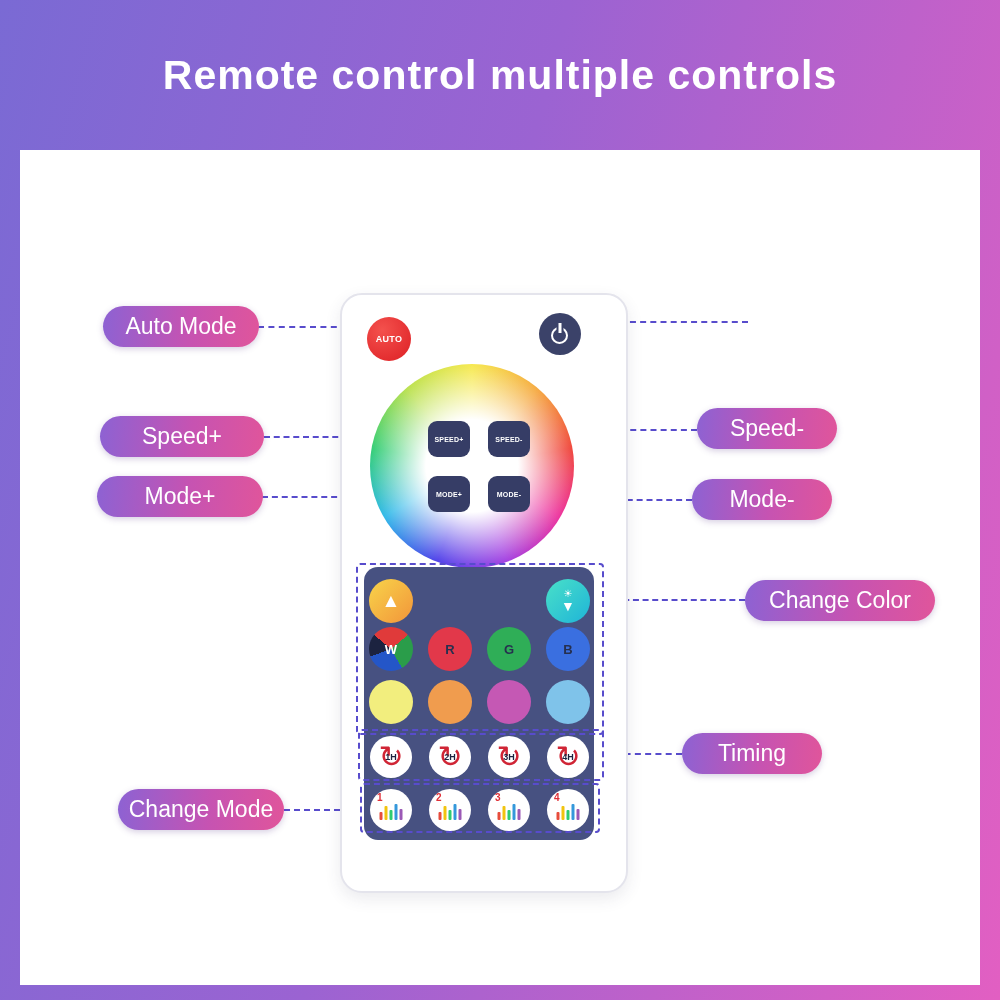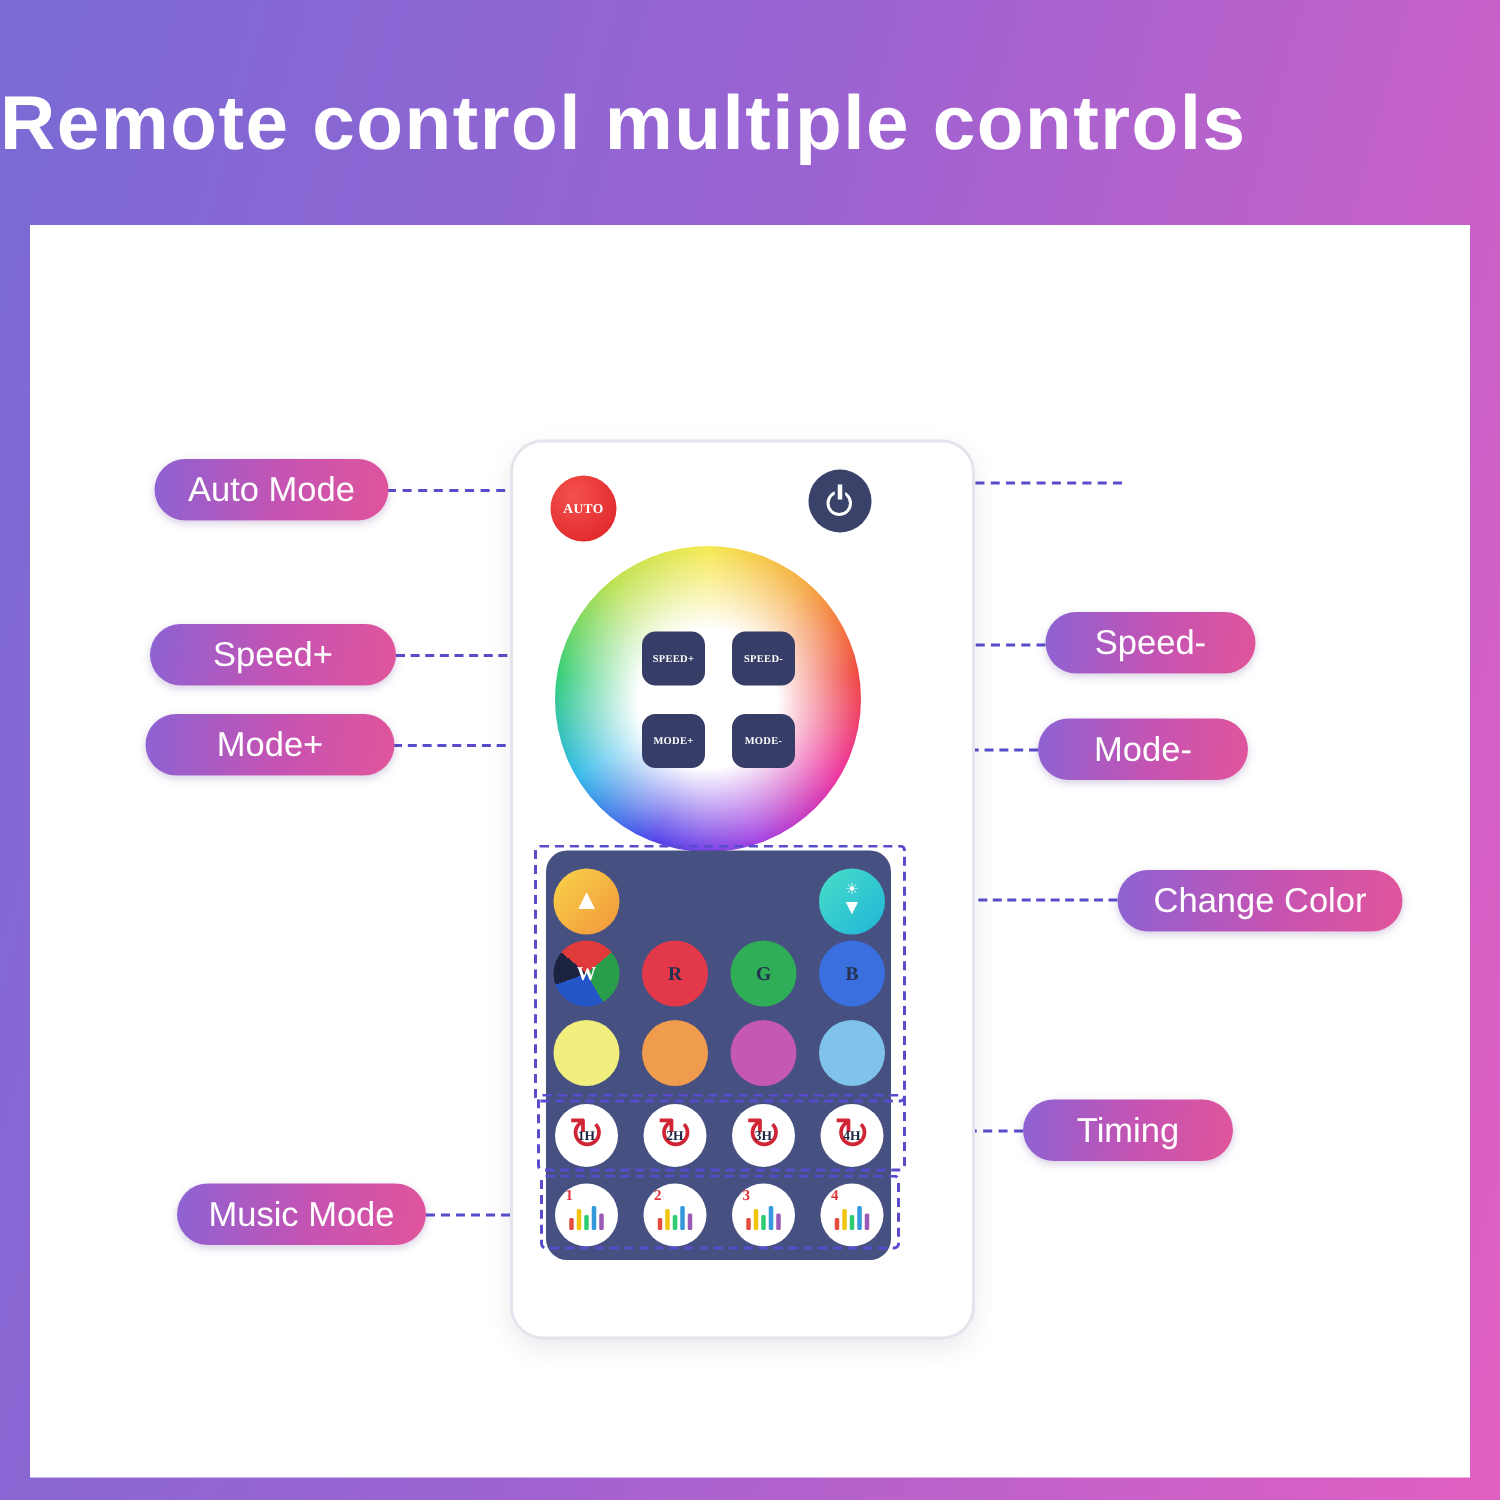--- a/index.html
+++ b/index.html
@@ -1,33 +1,33 @@
 <!DOCTYPE html>
 <html><head>
 <meta charset="utf-8">
 <style>
   html,body{margin:0;padding:0;background:#fff;}
   .canvas{position:relative;width:1000px;height:1000px;overflow:hidden;
     background:linear-gradient(105deg,#7a6ad4 0%,#9b63d2 45%,#e25fc2 100%);
     font-family:"Liberation Sans",sans-serif;}
   .content{position:absolute;left:20px;top:150px;width:960px;height:835px;background:#ffffff;}
-  .title{position:absolute;top:52px;left:0;width:100%;color:#fff;
-    font-size:51px;font-weight:bold;letter-spacing:1px;}
+  .title{position:absolute;top:52px;left:0;width:100%;text-align:center;color:#fff;
+    font-size:41px;font-weight:bold;letter-spacing:1px;}
 
   
   .pill{position:absolute;height:41px;border-radius:21px;
     background:linear-gradient(95deg,#8d62d3 0%,#c653b2 55%,#e0559b 100%);
     color:#fff;font-size:23px;display:flex;align-items:center;justify-content:center;
     box-sizing:border-box;box-shadow:0 2px 6px rgba(90,60,140,.25);}
   .dline{position:absolute;height:0;border-top:2px dashed #584ccc;}
   .dbox{position:absolute;border:2px dashed #584ccc;box-sizing:border-box;border-radius:4px;}
 
   
-  .remote{position:absolute;left:340px;top:293px;width:310px;height:600px;background:#fff;
-    border:2px solid #e4e4ec;border-radius:22px;box-shadow:0 6px 16px rgba(60,60,90,.10);box-sizing:border-box;font-family:Liberation Serif, serif;}
+  .remote{position:absolute;left:340px;top:293px;width:288px;height:600px;background:#fff;
+    border:2px solid #e4e4ec;border-radius:22px;box-shadow:0 6px 16px rgba(60,60,90,.10);box-sizing:border-box;}
   .btn-auto{position:absolute;left:25px;top:22px;width:44px;height:44px;border-radius:50%;
     background:radial-gradient(circle at 35% 30%,#f4514d,#dd1f24);color:#fff;font-size:9px;font-weight:bold;
     display:flex;align-items:center;justify-content:center;letter-spacing:.3px;}
   .btn-power{position:absolute;left:197px;top:18px;width:42px;height:42px;border-radius:50%;
     background:#3b4269;display:flex;align-items:center;justify-content:center;}
   .power-icon{position:relative;width:18px;height:18px;}
   .power-ring{display:block;width:13px;height:13px;border:2.5px solid #fff;border-radius:50%;margin-top:2px;}
   .power-bar{position:absolute;left:50%;top:-2px;transform:translateX(-50%);width:3px;height:10px;
     background:#fff;box-shadow:0 0 0 2px #3b4269;}
 
@@ -207,14 +207,14 @@
   <div class="dbox" style="left:358px;top:729px;width:246px;height:52px;"></div>
   <div class="dbox" style="left:360px;top:783px;width:240px;height:50px;"></div>
 
   <div class="pill" style="left:103px;top:306px;width:156px;text-align:right;">Auto Mode</div>
   <div class="pill" style="left:100px;top:416px;width:164px;">Speed+</div>
   <div class="pill" style="left:697px;top:408px;width:140px;">Speed-</div>
   <div class="pill" style="left:97px;top:476px;width:166px;">Mode+</div>
   <div class="pill" style="left:692px;top:479px;width:140px;">Mode-</div>
   <div class="pill" style="left:745px;top:580px;width:190px;">Change Color</div>
   <div class="pill" style="left:682px;top:733px;width:140px;">Timing</div>
-  <div class="pill" style="left:118px;top:789px;width:166px;">Music Mode</div>
+  <div class="pill" style="left:118px;top:789px;width:166px;">Change Mode</div>
 </div>
 
 </body></html>

